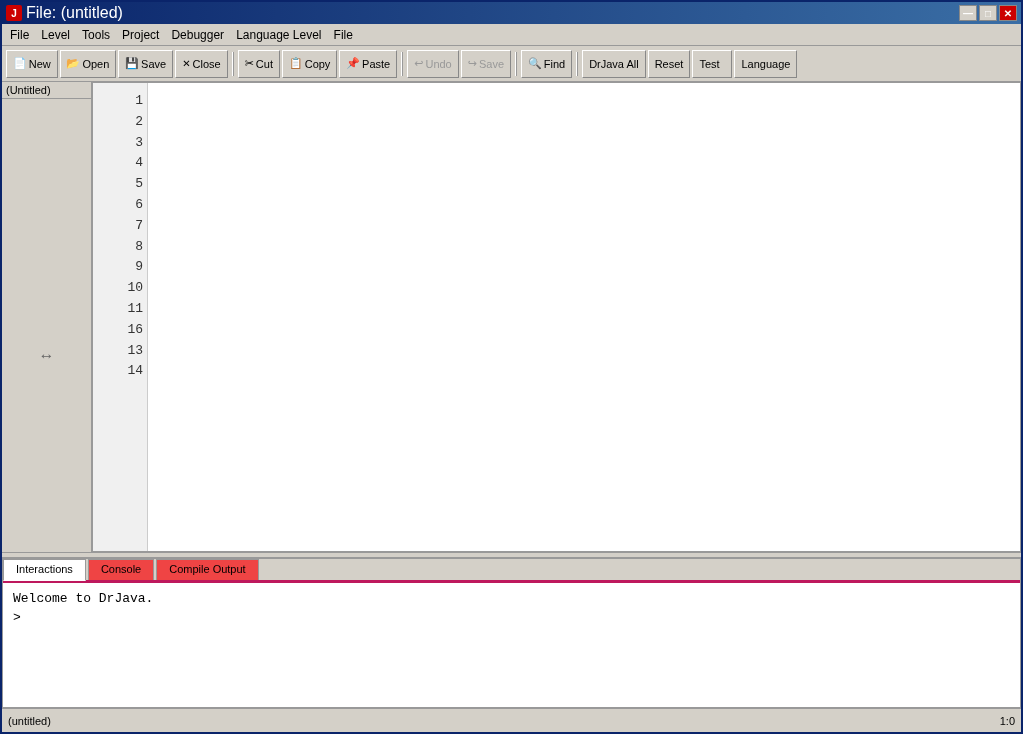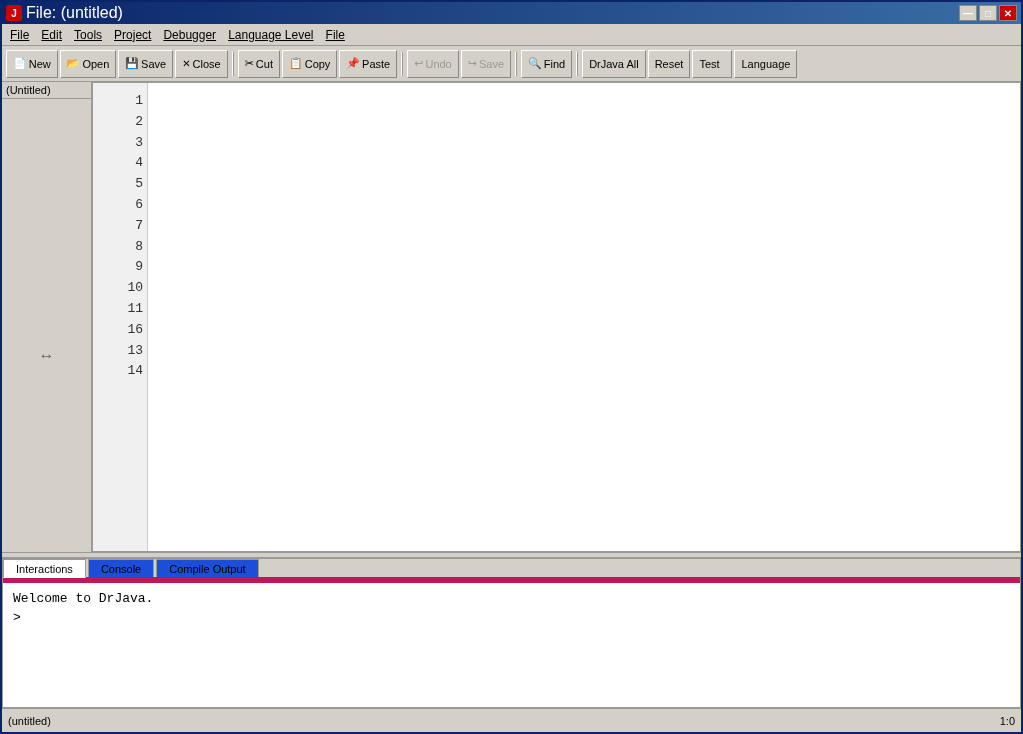--- a/index.html
+++ b/index.html
@@ -37,21 +37,20 @@
       height: 22px;
       display: flex;
       align-items: center;
       border-bottom: 1px solid #999;
       padding: 0 2px;
     }
     .menu-item {
       padding: 2px 6px;
       cursor: pointer;
       font-size: 12px;
-      text-decoration: underline;
     }
 
     
     #toolbar {
       background: #d4d0c8;
       height: 36px;
       display: flex;
       align-items: center;
       padding: 2px 4px;
       gap: 2px;
@@ -159,30 +158,30 @@
     #interactions-panel {
       height: 150px;
       background: white;
       border: 1px solid #999;
       display: flex;
       flex-direction: column;
     }
     #interactions-tabs {
       display: flex;
       background: #d4d0c8;
-      border-bottom: 6px solid #be185d;
+      border-bottom: 3px solid #be185d;
       height: 24px;
     }
     .interaction-tab {
       padding: 3px 12px;
       cursor: pointer;
       font-size: 11px;
       border: 1px solid #999;
       border-bottom: none;
-      background: #1d4ed8;
+      background: #ef4444;
       margin-right: 2px;
     }
     .interaction-tab.active {
       background: white;
       border-bottom: 1px solid white;
       margin-bottom: -1px;
       z-index: 1;
     }
     #interactions-content {
       flex: 1;
@@ -233,21 +232,21 @@
     <span id="title-bar-text">File: (untitled)</span>
     <div id="title-bar-controls">
       <div class="title-btn">—</div>
       <div class="title-btn">□</div>
       <div class="title-btn close-btn">✕</div>
     </div>
   </div>
 
   <div id="menu-bar">
     <span class="menu-item">File</span>
-    <span class="menu-item">Edit</span>
+    <span class="menu-item">Level</span>
     <span class="menu-item">Tools</span>
     <span class="menu-item">Project</span>
     <span class="menu-item">Debugger</span>
     <span class="menu-item">Language Level</span>
     <span class="menu-item">File</span>
   </div>
 
   <div id="toolbar">
     <button class="toolbar-btn">
       <span>📄</span>

